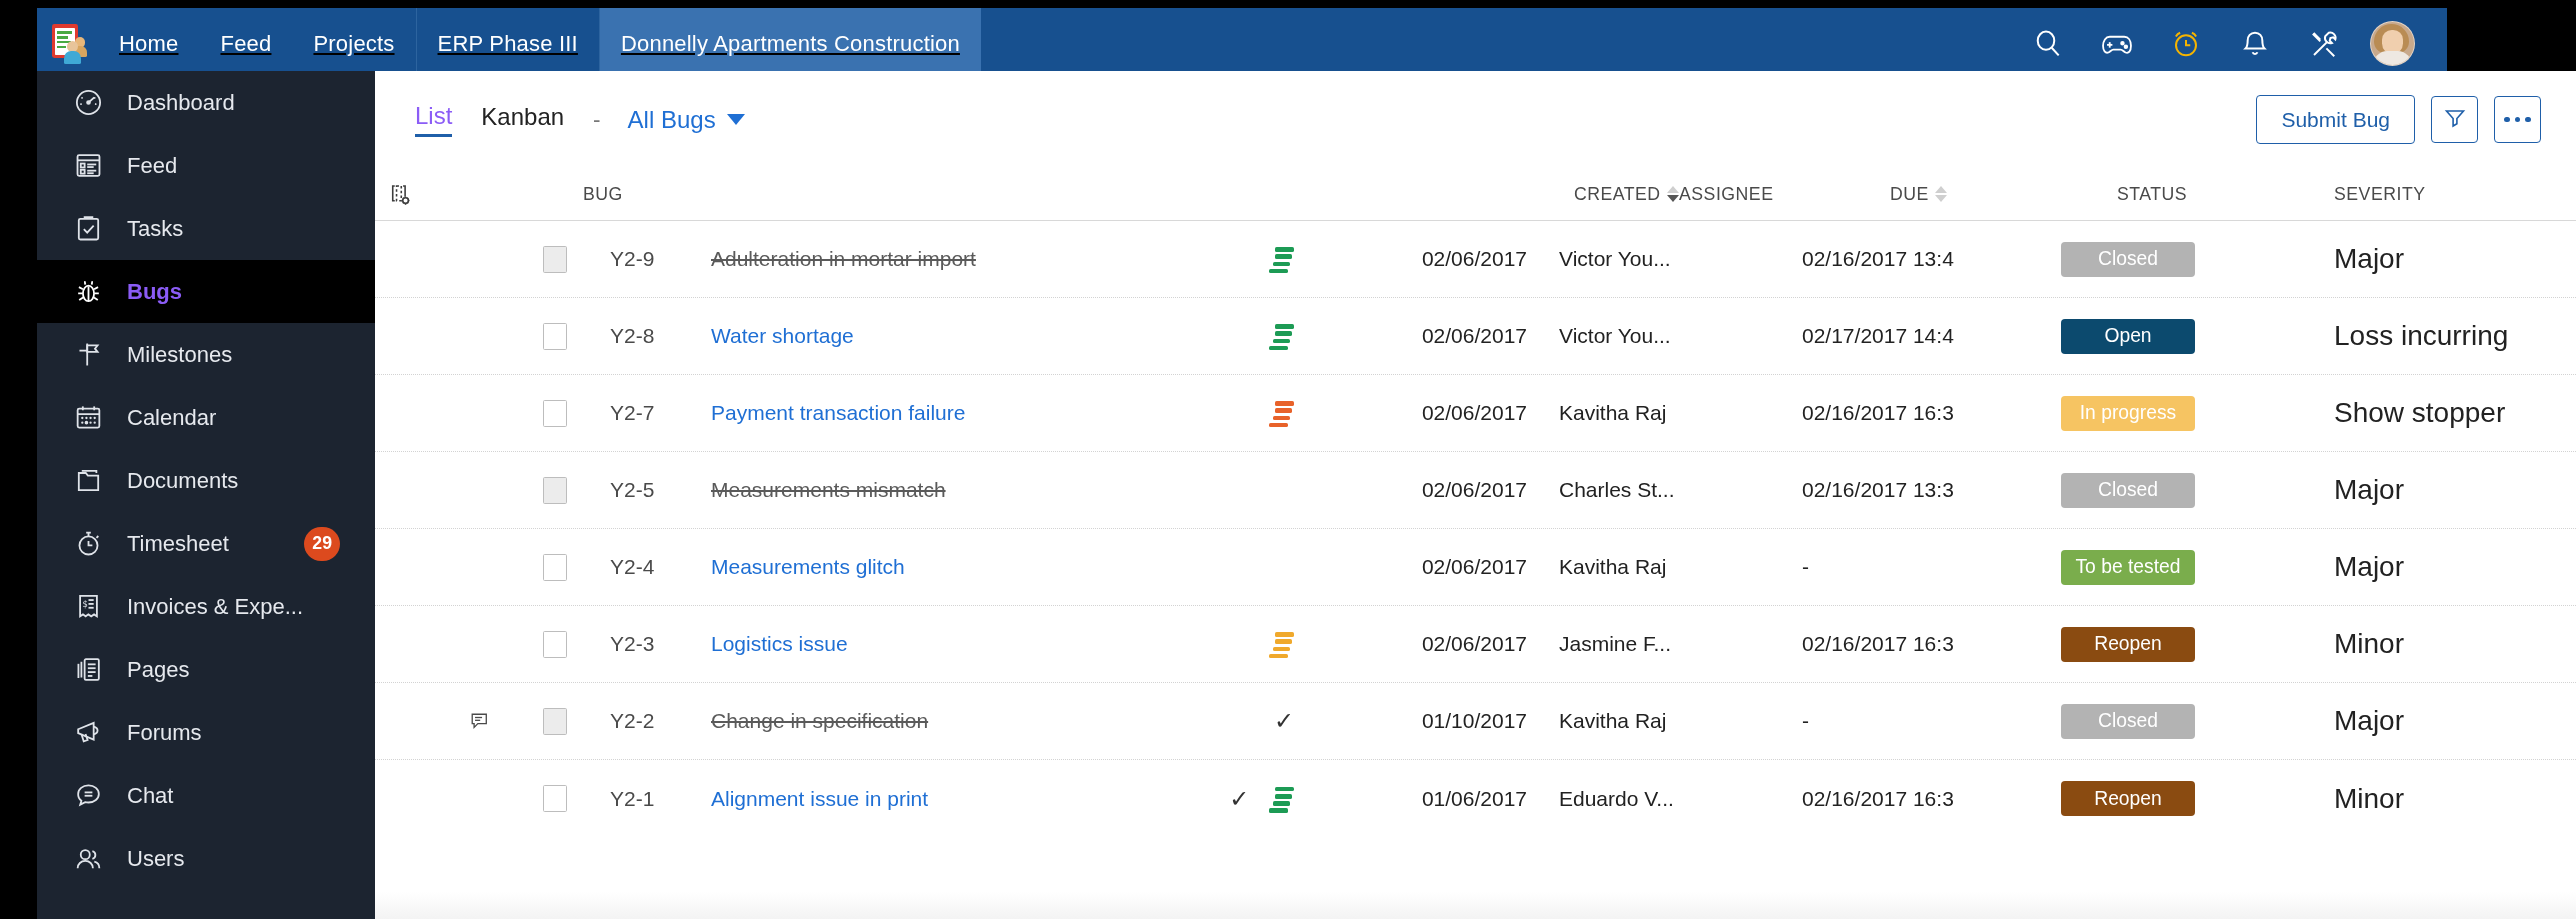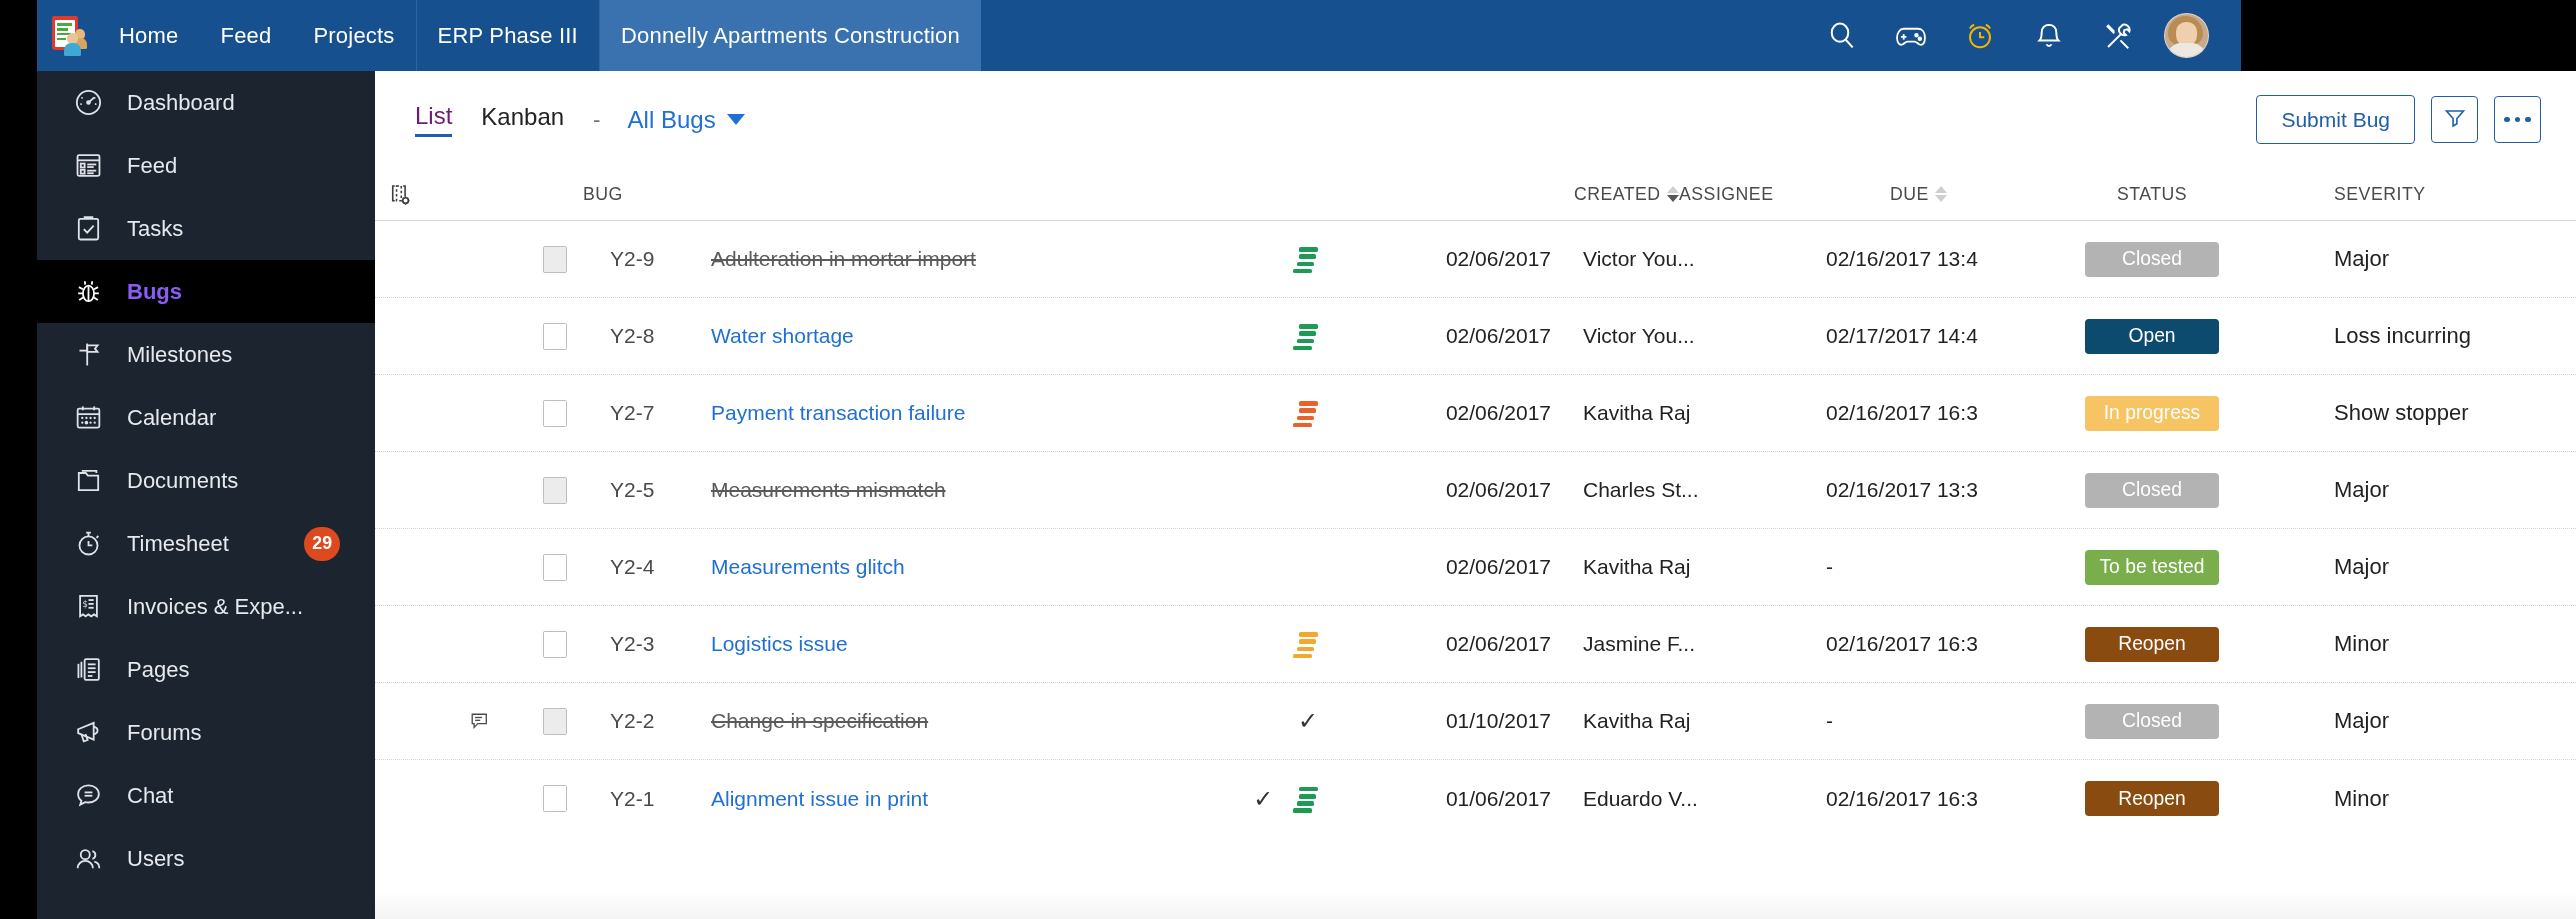--- a/index.html
+++ b/index.html
@@ -9,22 +9,22 @@
     font-family: "Liberation Sans", sans-serif;
     overflow: hidden;
   }
   .app { position: relative; width: 2576px; height: 919px; background:#000; }
 
   
   .gutter { position:absolute; left:0; top:0; width:37px; height:919px; background:#000; }
 
   
   .topbar {
-    position:absolute; left:37px; top:0; width:2204px; height:71px;
-    background:#17508f; display:flex; align-items:stretch;
+    position:absolute; left:37px; top:8px; width:2410px; height:71px;
+    background:#17508f; display:flex; align-items:stretch;text-decoration:underline;
   }
   .logo-wrap { width:61px; display:flex; align-items:center; justify-content:center; }
   .logo {
     position:relative; width:37px; height:42px;
   }
   .logo .clip {
     position:absolute; left:3.2px; top:1.6px; width:26px; height:34px;
     background:#e03a2f; border-radius:2.4px;
   }
   .logo .paper {
@@ -92,21 +92,21 @@
 
   
   .main {
     position:absolute; left:375px; top:71px; width:2201px; height:848px;
     background:#fff;
   }
   .toolbar { height:97px; display:flex; align-items:center; padding:0 0 0 40px; position:relative; }
   .tab {
     font-size:24px; color:#222; margin-right:29px; cursor:pointer; padding-bottom:4.8px;
   }
-  .tab.active { border-bottom:3.2px solid #1f5fa9; color:#701a75; }
+  .tab.active { border-bottom:3.2px solid #1f5fa9; color:#8b5cf6; }
   .dash { font-size:22.5px; color:#777; margin-right:27px; }
   .filtersel {
     font-size:24px; color:#1f6fd4; cursor:pointer; display:flex; align-items:center; gap:11.3px;
   }
   .caret { width:0;height:0;border-left:9.7px solid transparent;border-right:9.7px solid transparent;border-top:11.3px solid #1f6fd4; }
 
   .tb-right { margin-left:auto; display:flex; align-items:center; gap:16px; padding-right:35px; }
   .btn-outline {
     border:1.6px solid #1f5fa9; color:#1f5fa9; background:#fff;
     font-size:21px; padding:11.3px 24px; border-radius:4px; cursor:pointer;
@@ -165,21 +165,21 @@
   .prio b:nth-child(4){ top:23px; right:6.4px;  width:18.5px; }
 
   .tick { font-size:24px; color:#333; line-height:1; }
 
   .pill {
     display:inline-flex; align-items:center; justify-content:center;
     min-width:134px; height:35px; border-radius:4px; color:#fff;
     font-size:19.3px; padding:0 13px;
   }
 
-  .sev { font-size:22px; color:#222; white-space:nowrap; }
+  .sev { font-size:28px; color:#222; white-space:nowrap;margin-left:24px; }
 
   .scroll-shade {
     position:absolute; left:375px; bottom:0; width:2201px; height:27px;
     background:linear-gradient(to bottom, #ffffff 0%, #f3f3f3 100%);
   }
 </style>
 </head>
 <body>
 
 <div class="app">

